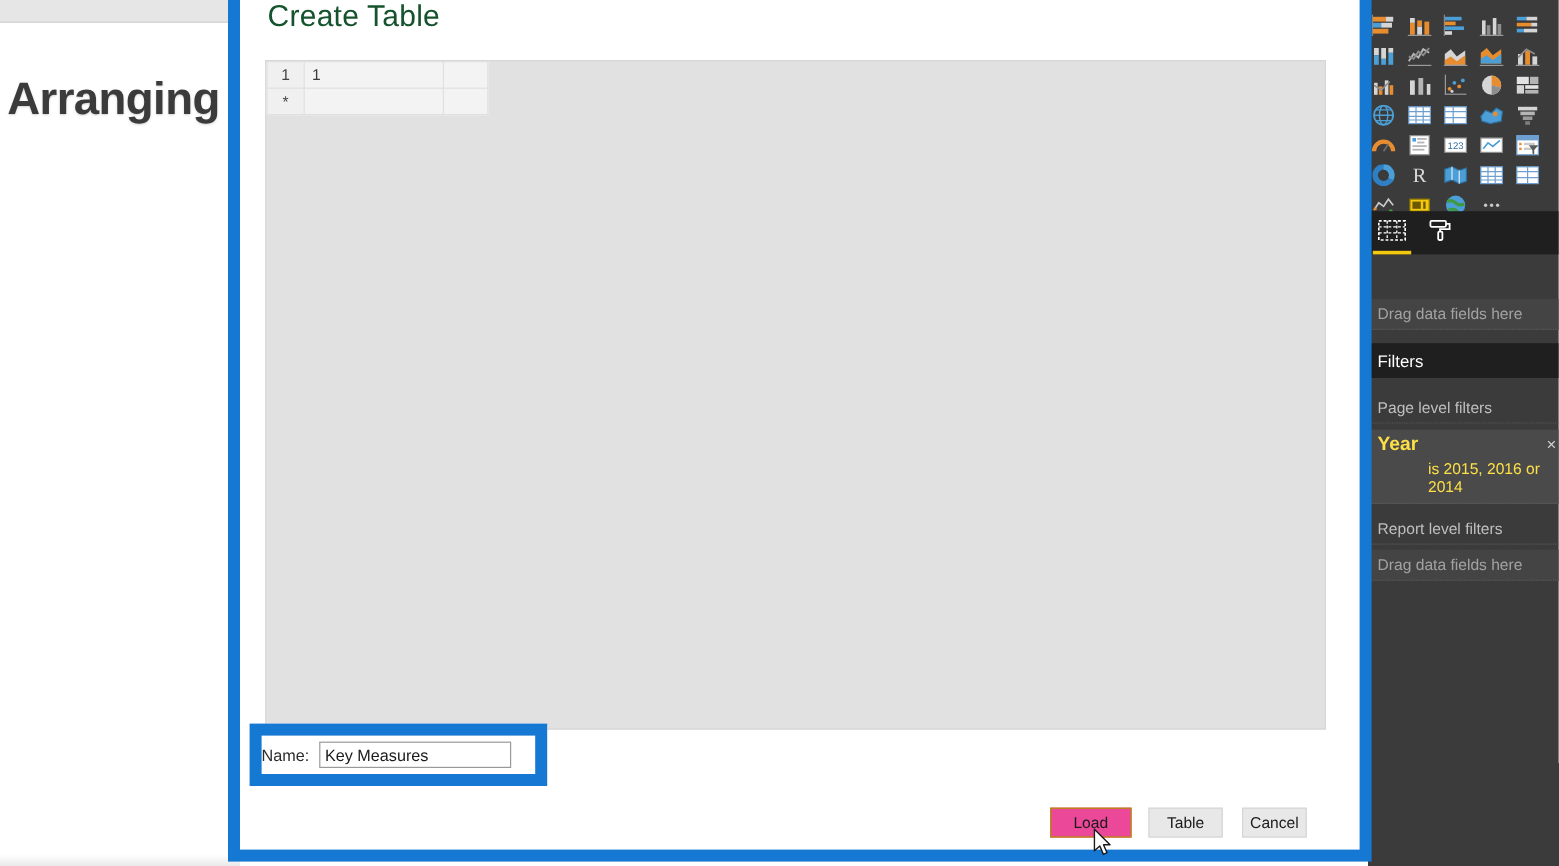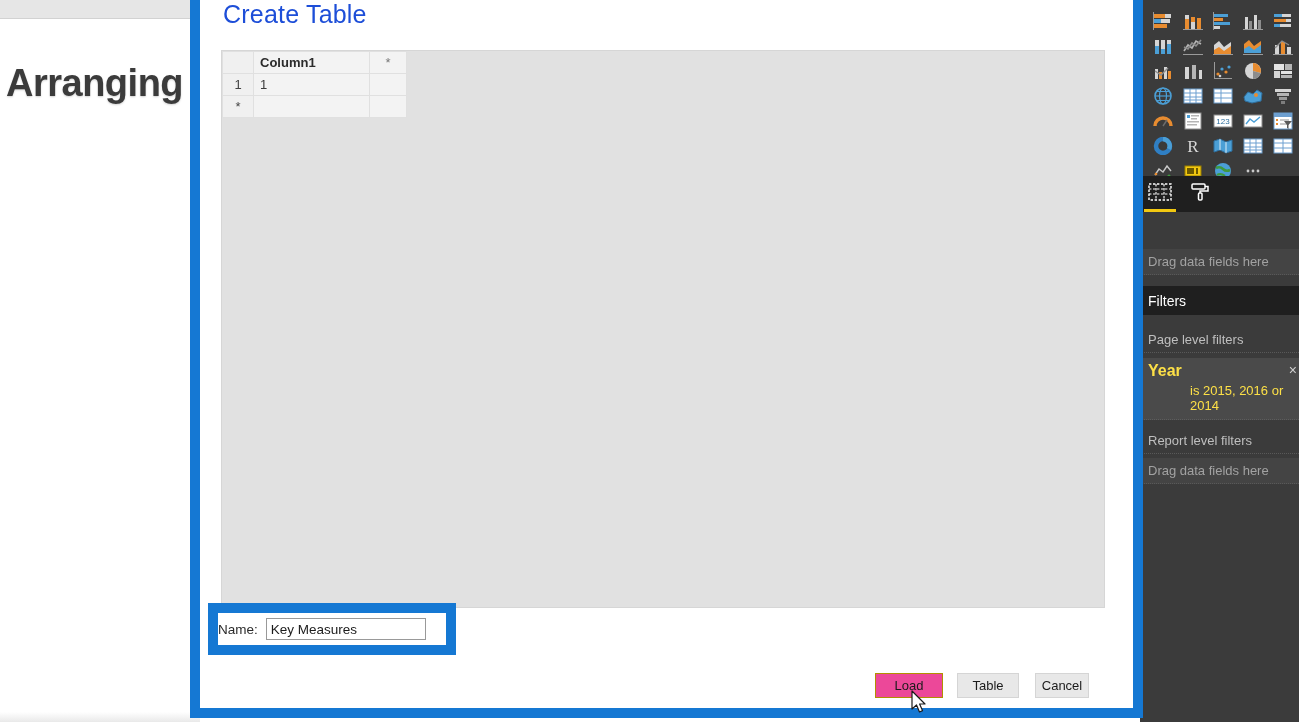--- a/index.html
+++ b/index.html
@@ -62,21 +62,21 @@
     padding-left: 3px;
     display: flex;
     flex-wrap: wrap;
     align-content: flex-start;
   }
   .viz-icon {
     width: 30px;
     height: 25px;
     display: flex;
     align-items: center;
-    justify-content: flex-end;
+    justify-content: flex-start;
     box-sizing: border-box;
     text-decoration: underline;
   }
   .viz-icon svg { display:block; }
 
   #viz-tabs {
     position: absolute;
     left: 0; top: 176px;
     width: 159px;
     height: 36px;
@@ -181,21 +181,21 @@
     width: 933px;
     height: 718px;
     background: #ffffff;
     z-index: 15;
     box-sizing: border-box;
   }
   #dialog-title {
     position: absolute;
     left: 23px; top: 0px;
     font-size: 25px;
-    color: #1d4ed8;
+    color: #14532d;
     font-weight: normal;
     letter-spacing: 0.2px;
   }
 
   
   #data-surface {
     position: absolute;
     left: 21px; top: 50px;
     width: 884px;
     height: 558px;
@@ -689,25 +689,20 @@
   </div>
 </div>
 
 <div id="dialog">
 
   <div id="dialog-title">Create Table</div>
 
   <div id="data-surface">
     <table id="entry-grid">
       <tbody>
-          <tr>
-        <td class="rowhdr"></td>
-        <th class="colhdr">Column1</th>
-        <td class="newcol">*</td>
-      </tr>
       <tr>
         <td class="rowhdr">1</td>
         <td class="datacell">1</td>
         <td class="newcol"></td>
       </tr>
       <tr>
         <td class="rowhdr">*</td>
         <td class="blankcell"></td>
         <td class="newcol"></td>
       </tr>

